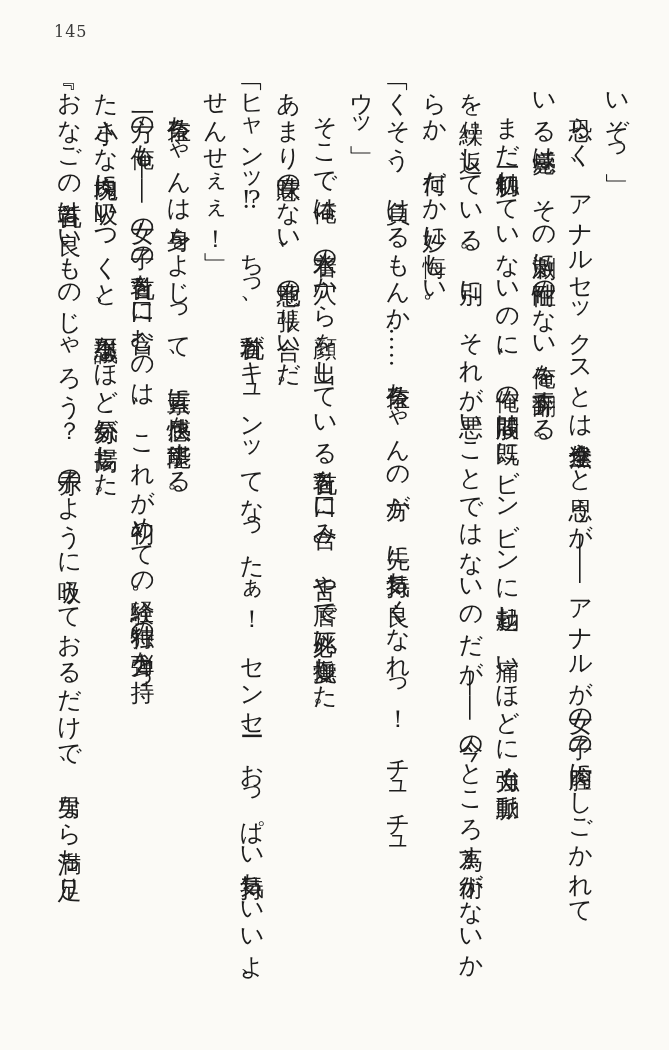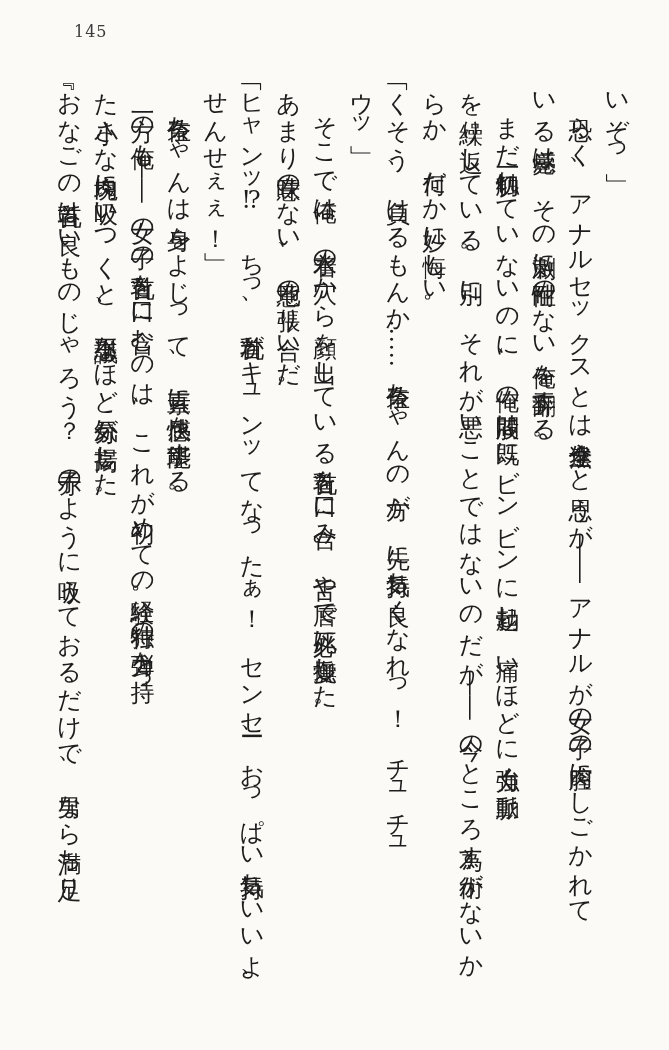--- a/index.html
+++ b/index.html
@@ -19,21 +19,20 @@
     overflow: hidden;
     font-family: "DejaVu Serif", "Liberation Serif", serif;
   }
   .page-number {
     position: absolute;
     top: 22px;
     left: 54px;
     font-size: 16px;
     letter-spacing: 1px;
     color: var(--pagenum);
-    margin-left: 20px;
   }
   .text-block {
     position: absolute;
     top: 76px;
     right: 34px;
     height: 970px;
     writing-mode: vertical-rl;
     text-orientation: mixed;
     font-size: 24px;
     line-height: 36.5px;

